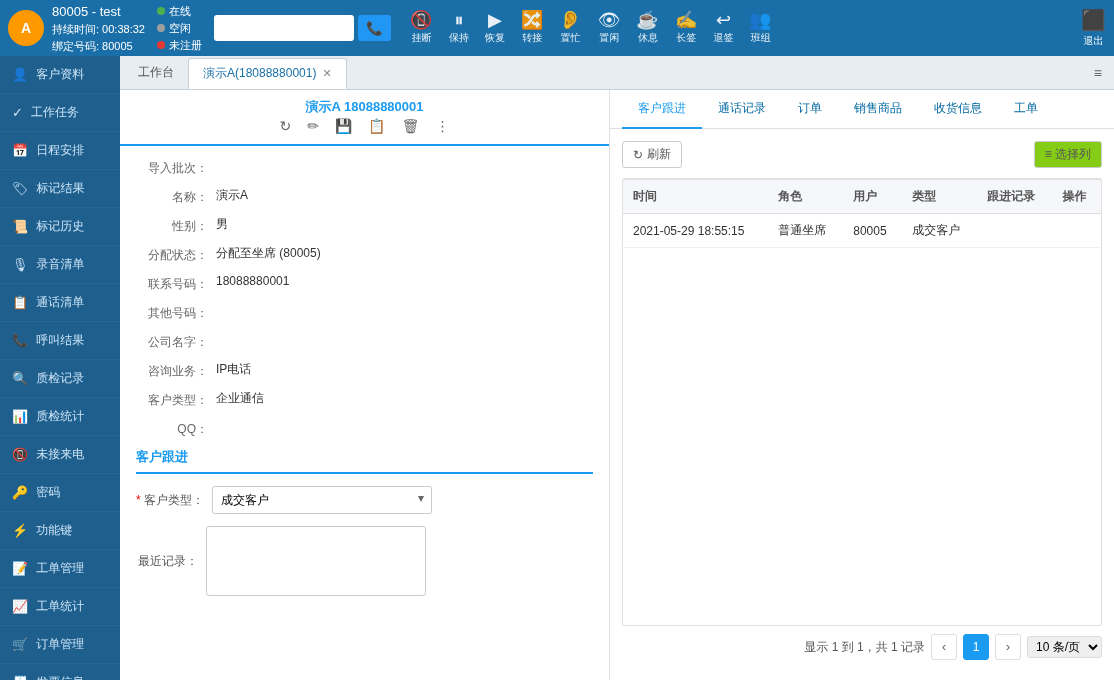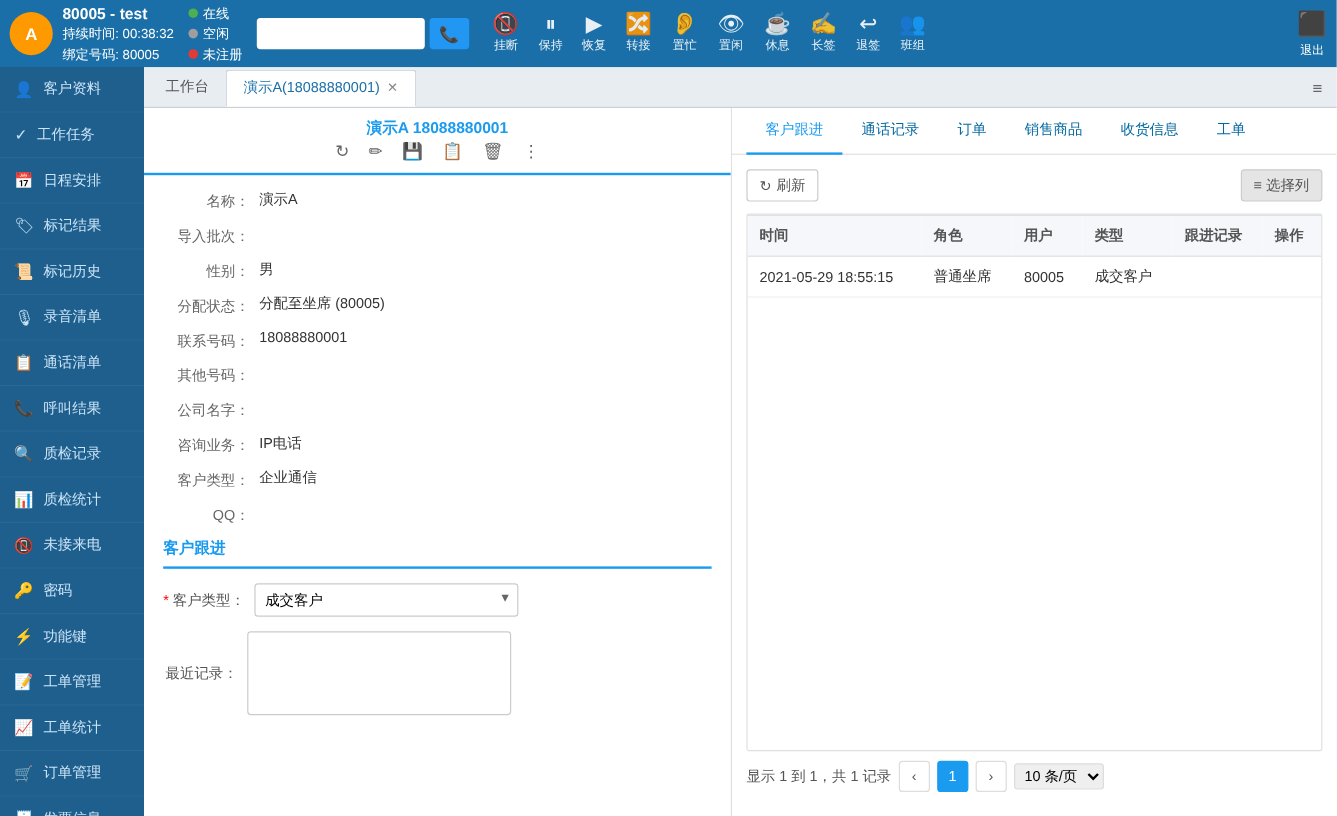--- a/index.html
+++ b/index.html
@@ -22,21 +22,21 @@
       min-width: 160px;
     }
     .avatar {
       width: 36px; height: 36px;
       background: #f90;
       border-radius: 50%;
       display: flex; align-items: center; justify-content: center;
       font-size: 14px; font-weight: bold; color: white;
     }
     .agent-text { font-size: 11px; line-height: 1.5; }
-    .agent-text .name { font-size: 13px; font-weight: bold; }
+    .agent-text .name { font-size: 13px; font-weight: normal; }
     .status-indicators { display: flex; flex-direction: column; gap: 2px; margin-left: 4px; }
     .status-dot { display: flex; align-items: center; gap: 4px; font-size: 11px; }
     .dot { width: 8px; height: 8px; border-radius: 50%; }
     .dot-green { background: #4caf50; }
     .dot-gray { background: #9e9e9e; }
     .dot-red { background: #e53935; }
     .phone-input-area {
       display: flex; align-items: center; gap: 4px; margin: 0 12px;
     }
     .phone-input {
@@ -169,36 +169,36 @@
     .right-tab.active { color: #1a9bf0; border-bottom: 2px solid #1a9bf0; }
 
     .right-content { flex: 1; display: flex; flex-direction: column; overflow: hidden; padding: 12px; }
     .right-toolbar { display: flex; justify-content: space-between; align-items: center; margin-bottom: 10px; }
     .refresh-btn {
       background: white; border: 1px solid #ccc; border-radius: 3px;
       padding: 4px 10px; font-size: 12px; cursor: pointer; color: #555;
       display: flex; align-items: center; gap: 4px;
     }
     .col-select-btn {
-      background: #e5e5e5; border: 1px solid #ccc; border-radius: 3px;
+      background: #84cc16; border: 1px solid #ccc; border-radius: 3px;
       padding: 4px 10px; font-size: 12px; cursor: pointer; color: #555;
     }
 
     .data-table { width: 100%; border-collapse: collapse; font-size: 12px; }
     .data-table th {
       background: #f5f7fa; color: #555; text-align: left;
       padding: 8px 10px; border-bottom: 1px solid #e0e0e0;
       border-top: 1px solid #e0e0e0; font-weight: bold;
     }
     .data-table td { padding: 8px 10px; border-bottom: 1px solid #f0f0f0; color: #333; }
 
     .table-scroll-container { overflow-y: auto; flex: 1; border: 1px solid #e0e0e0; border-radius: 2px; }
 
     .pagination {
-      display: flex; align-items: center; justify-content: flex-start;
+      display: flex; align-items: center; justify-content: flex-end;
       padding: 8px 0; gap: 6px; font-size: 12px; color: #555;
     }
     .page-btn {
       width: 26px; height: 26px; border: 1px solid #ddd; border-radius: 3px;
       background: white; cursor: pointer; display: flex; align-items: center; justify-content: center;
       font-size: 12px; color: #555;
     }
     .page-btn.active { background: #1a9bf0; color: white; border-color: #1a9bf0; }
     .page-size-select {
       border: 1px solid #ddd; border-radius: 3px; padding: 2px 4px;
@@ -395,26 +395,26 @@
             <button class="panel-toolbar-btn">💾</button>
             <button class="panel-toolbar-btn">📋</button>
             <button class="panel-toolbar-btn">🗑</button>
             <button class="panel-toolbar-btn">⋮</button>
           </div>
         </div>
 
         <div class="left-panel-body">
 
           <div class="field-row">
+            <span class="field-label">导入批次：</span>
+            <span class="field-value"></span>
+          </div>
+          <div class="field-row">
             <span class="field-label">名称：</span>
             <span class="field-value">演示A</span>
-          </div>
-          <div class="field-row">
-            <span class="field-label">导入批次：</span>
-            <span class="field-value"></span>
           </div>
           <div class="field-row">
             <span class="field-label">性别：</span>
             <span class="field-value">男</span>
           </div>
           <div class="field-row">
             <span class="field-label">分配状态：</span>
             <span class="field-value">分配至坐席 (80005)</span>
           </div>
           <div class="field-row">

